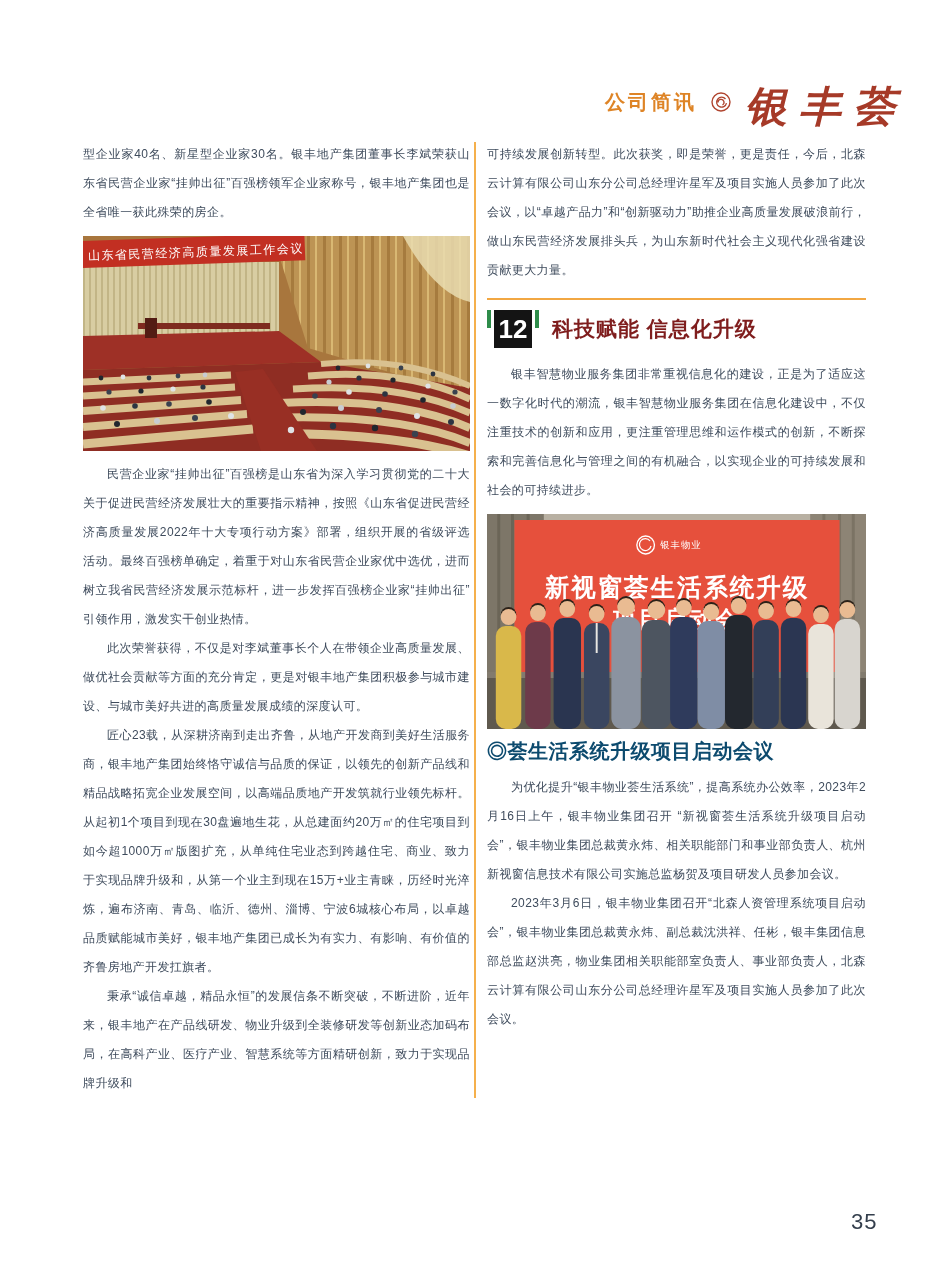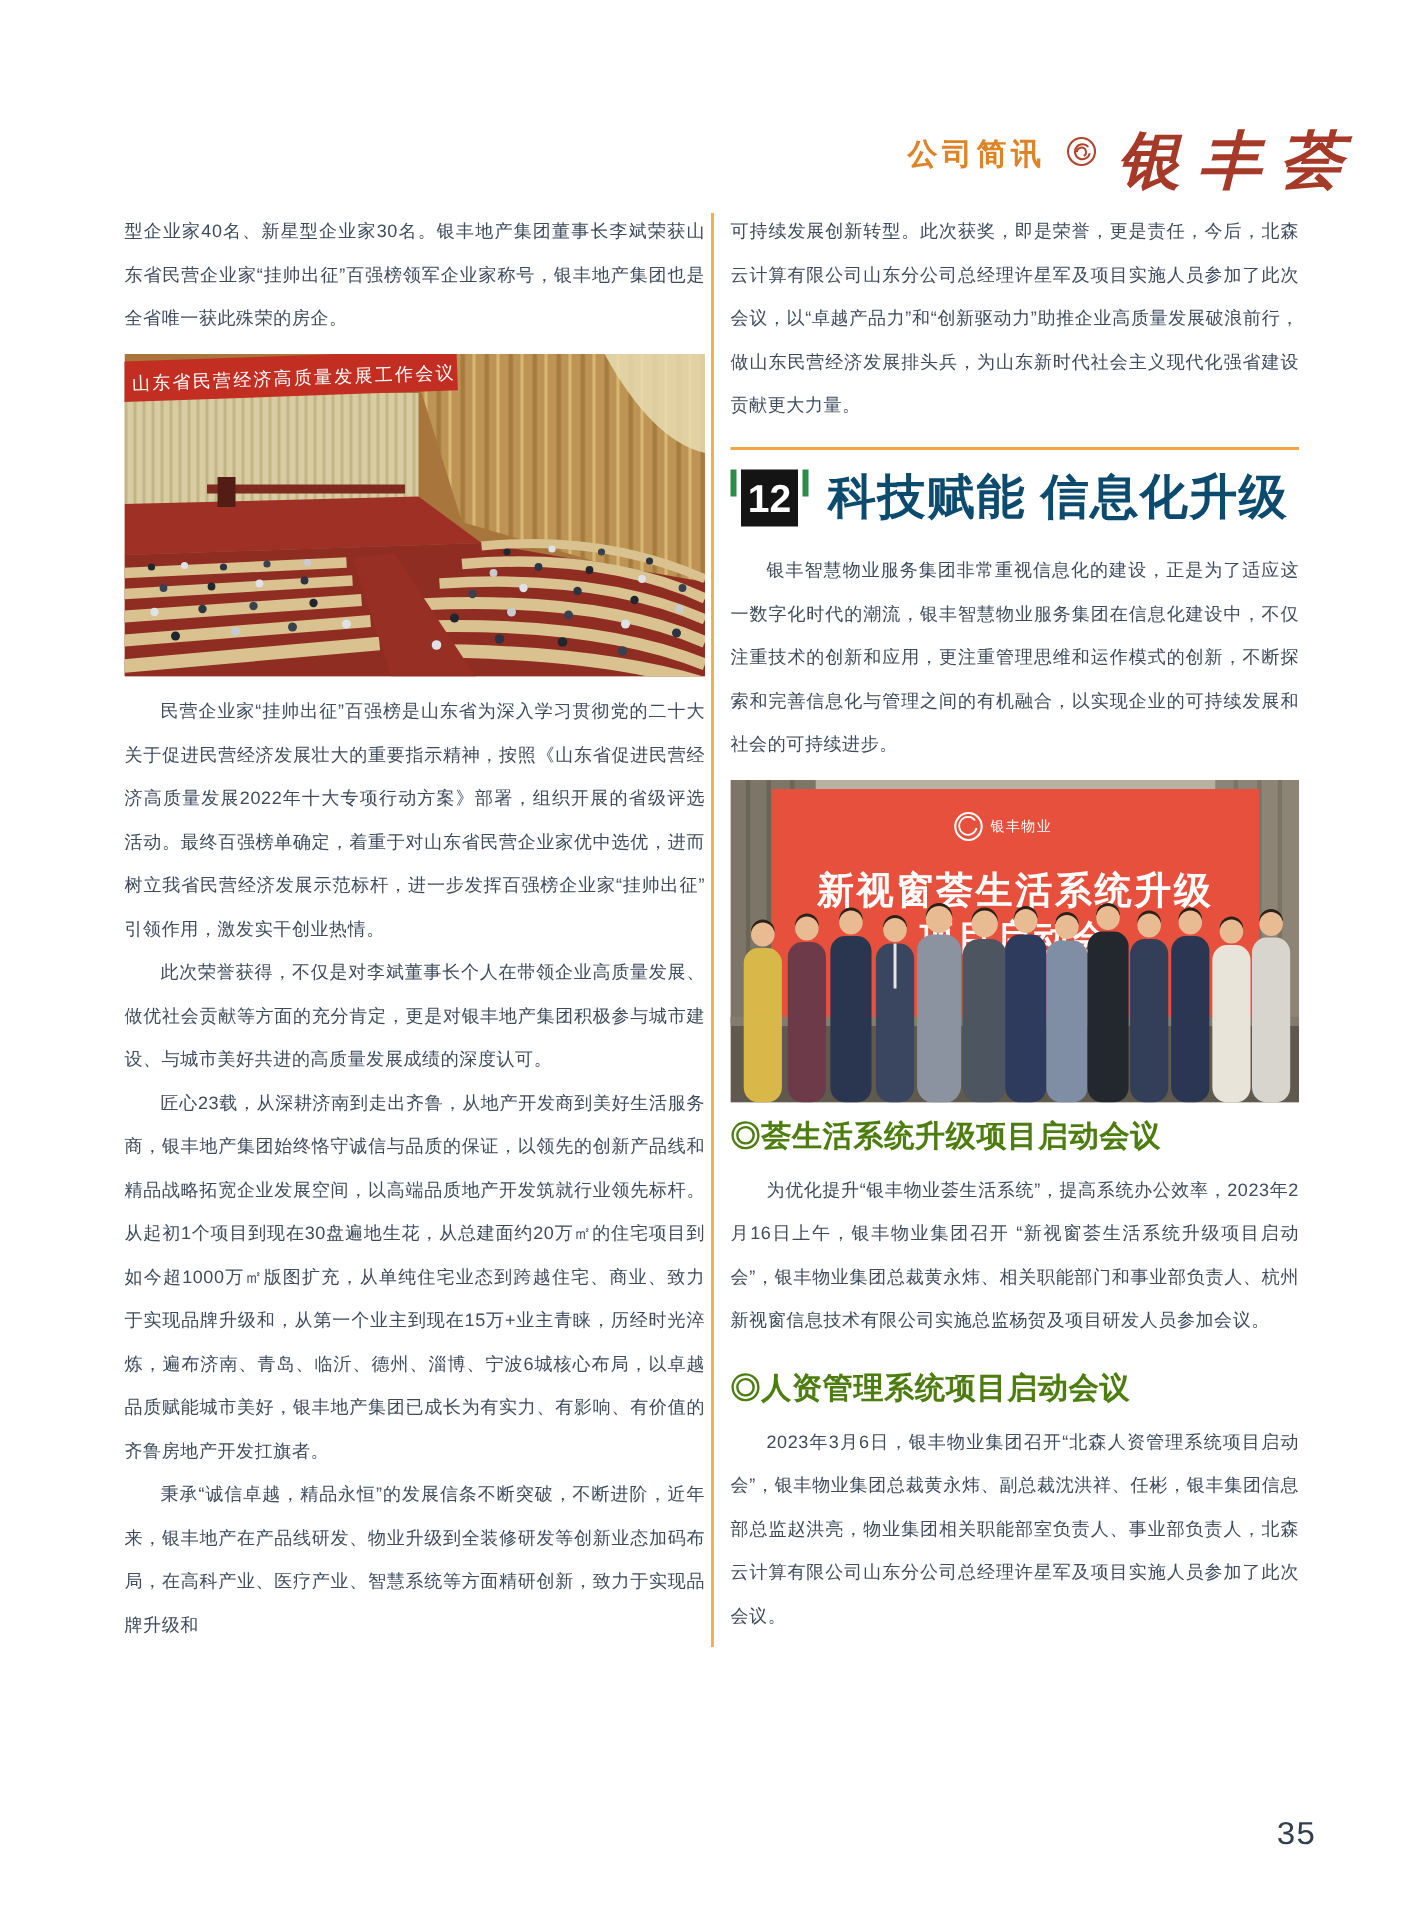--- a/index.html
+++ b/index.html
@@ -26,23 +26,23 @@
   figure{margin:9px 0}
   figure svg{display:block;width:100%;height:215px}
 
   .rule{border:none;border-top:2px solid #F2A742;margin:13px 0 10px}
 
   .sec-head{display:flex;align-items:center;gap:13px;margin:2px 0 12px}
   .badge-wrap{display:flex;align-items:flex-start;gap:3px}
   .badge-bar{width:4px;height:18px;background:#2E8C4A}
   .badge{width:38px;height:38px;background:#141414;color:#fff;font-weight:bold;font-size:26px;
          display:flex;align-items:center;justify-content:center}
-  .sec-title{font-size:32px;font-weight:bold;color:#0c4a6e;letter-spacing:1px}
-
-  h3.blue{color:#4d7c0f;font-size:20px;font-weight:bold;margin:17px 0 8px;letter-spacing:.5px}
+  .sec-title{font-size:21px;font-weight:bold;color:#7f1d1d;letter-spacing:1px}
+
+  h3.blue{color:#0c4a6e;font-size:20px;font-weight:bold;margin:17px 0 8px;letter-spacing:.5px}
   .col-right h3.first{margin-top:8px}
 
   .page-num{position:absolute;right:68px;bottom:46px;font-family:Liberation Mono, monospace;
             font-size:22px;color:#333E4C}
 </style>
 </head>
 <body>
 
 <div class="page">
 
@@ -258,20 +258,19 @@
                 <circle cy="96" r="8" fill="#E9BB92"></circle>
                 <rect x="-13" y="105" width="26" height="110" rx="10" fill="#D8D5CF"></rect>
               </g>
           </g>
         </svg>
       </figure>
 
       <h3 class="blue first">◎荟生活系统升级项目启动会议</h3>
       <p class="body indent">为优化提升“银丰物业荟生活系统”，提高系统办公效率，2023年2月16日上午，银丰物业集团召开 “新视窗荟生活系统升级项目启动会”，银丰物业集团总裁黄永炜、相关职能部门和事业部负责人、杭州新视窗信息技术有限公司实施总监杨贺及项目研发人员参加会议。</p>
 
-      <h3 class="blue">◎人资管理系统项目启动会议</h3>
       <p class="body indent">2023年3月6日，银丰物业集团召开“北森人资管理系统项目启动会”，银丰物业集团总裁黄永炜、副总裁沈洪祥、任彬，银丰集团信息部总监赵洪亮，物业集团相关职能部室负责人、事业部负责人，北森云计算有限公司山东分公司总经理许星军及项目实施人员参加了此次会议。</p>
 
     </div>
   </div>
 
   <div class="page-num">35</div>
 </div>
 
 </body></html>

